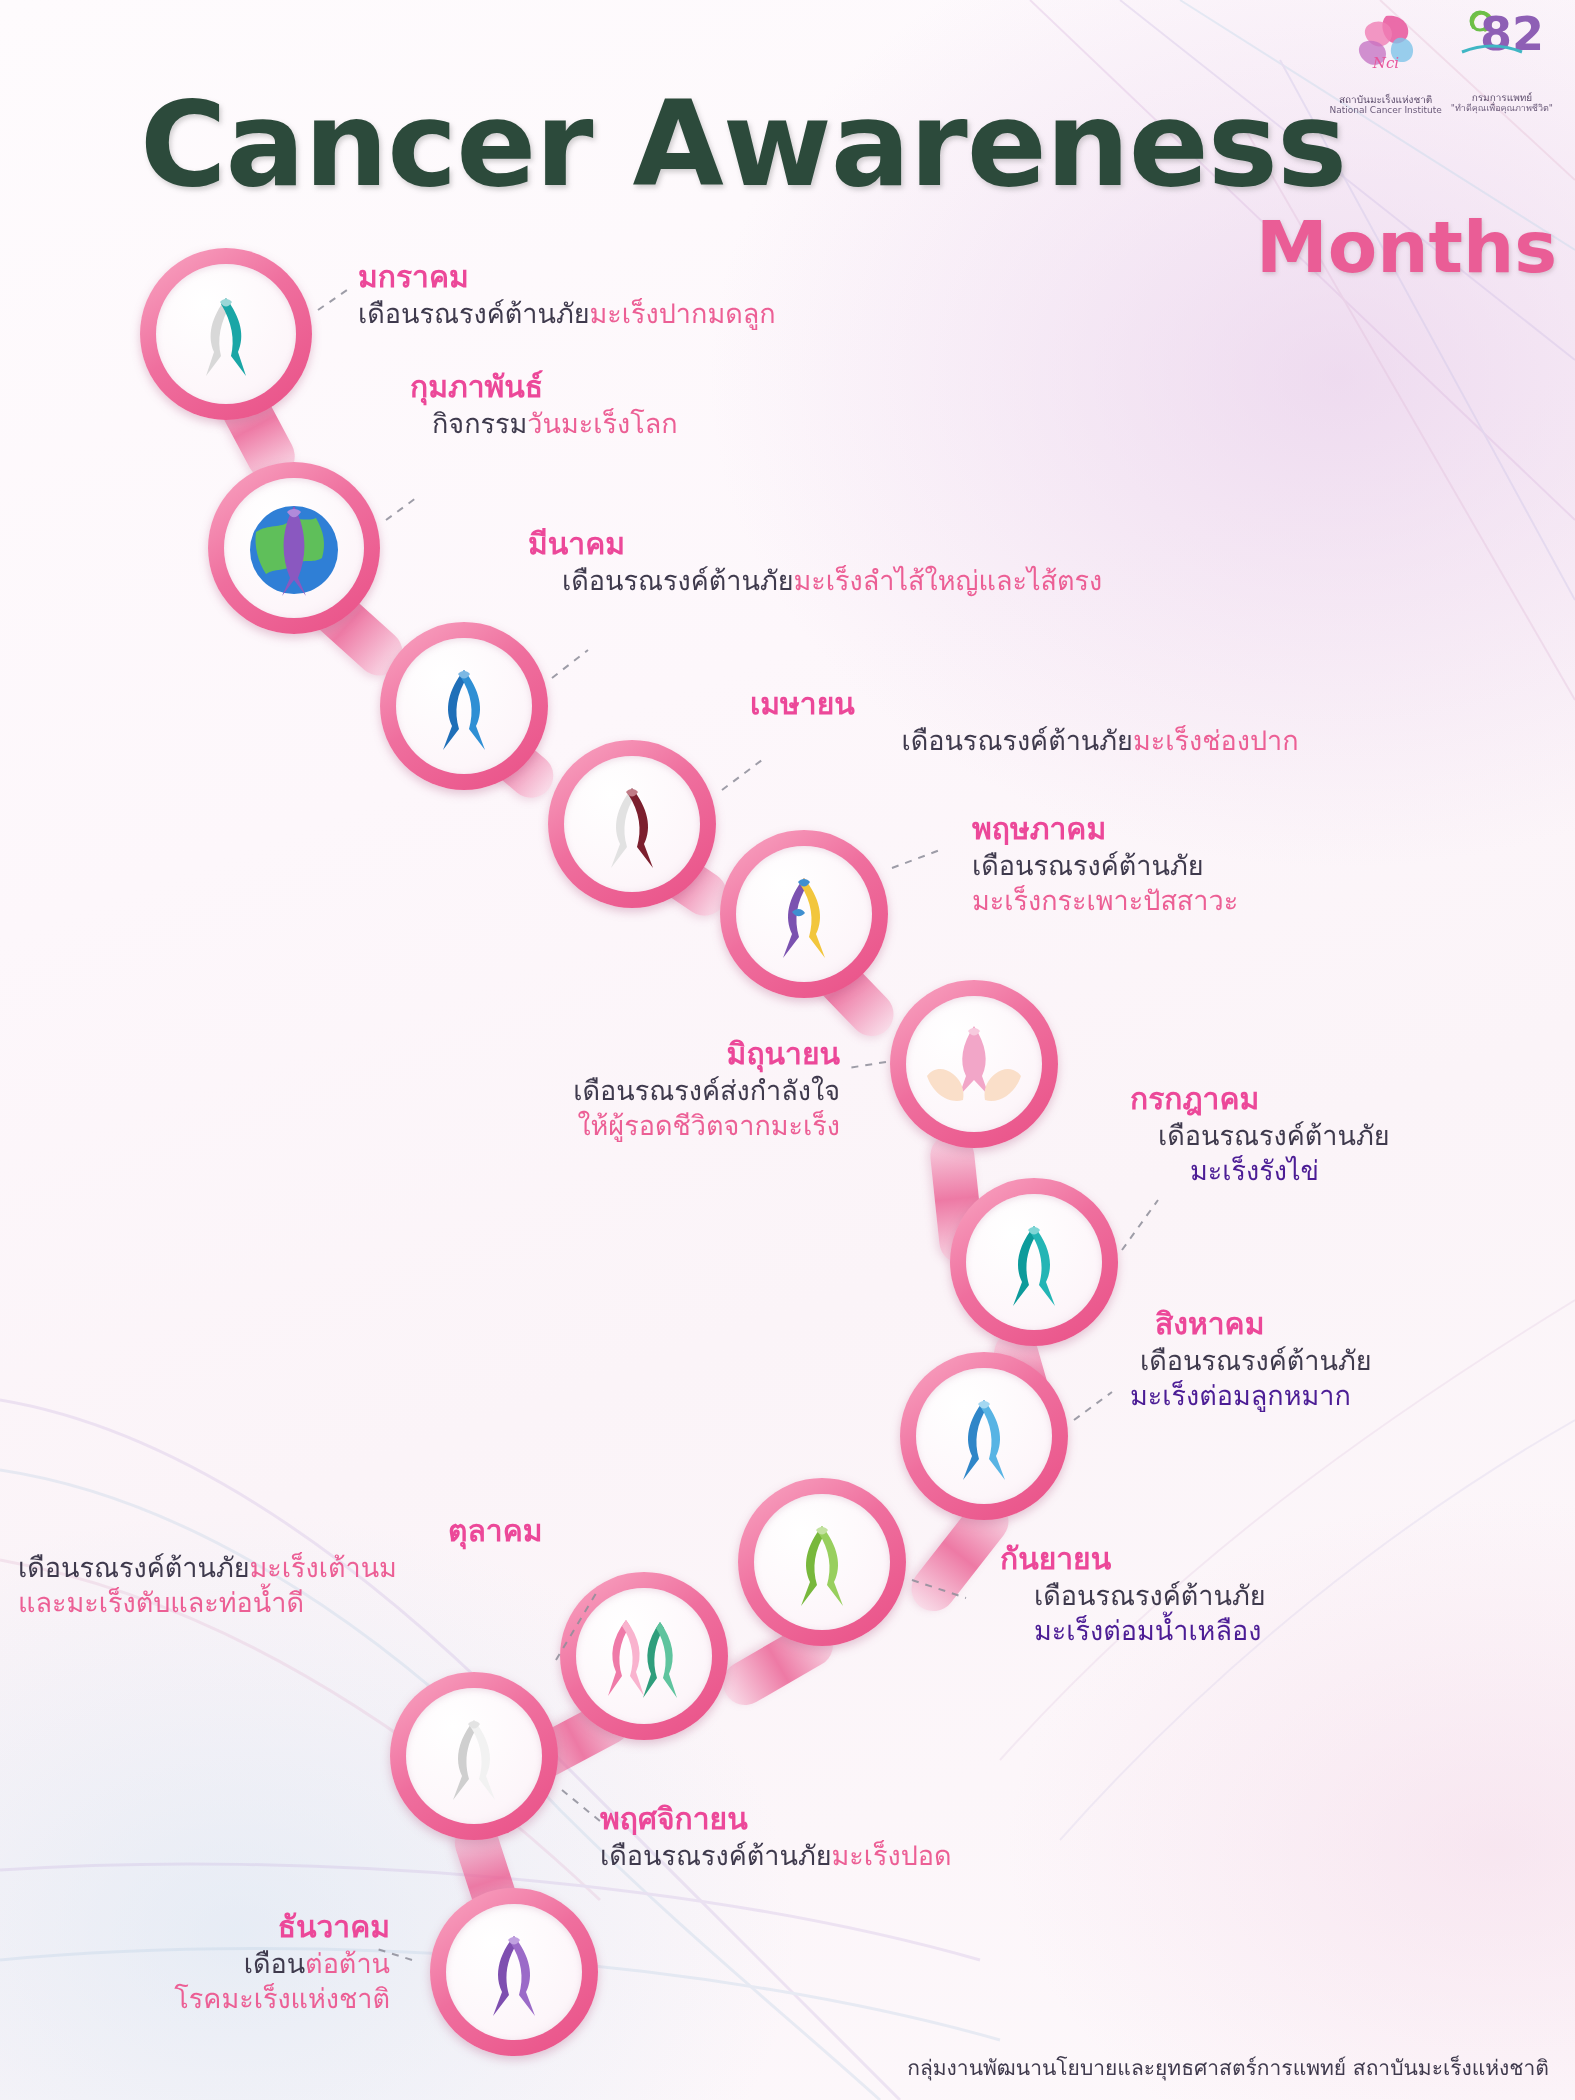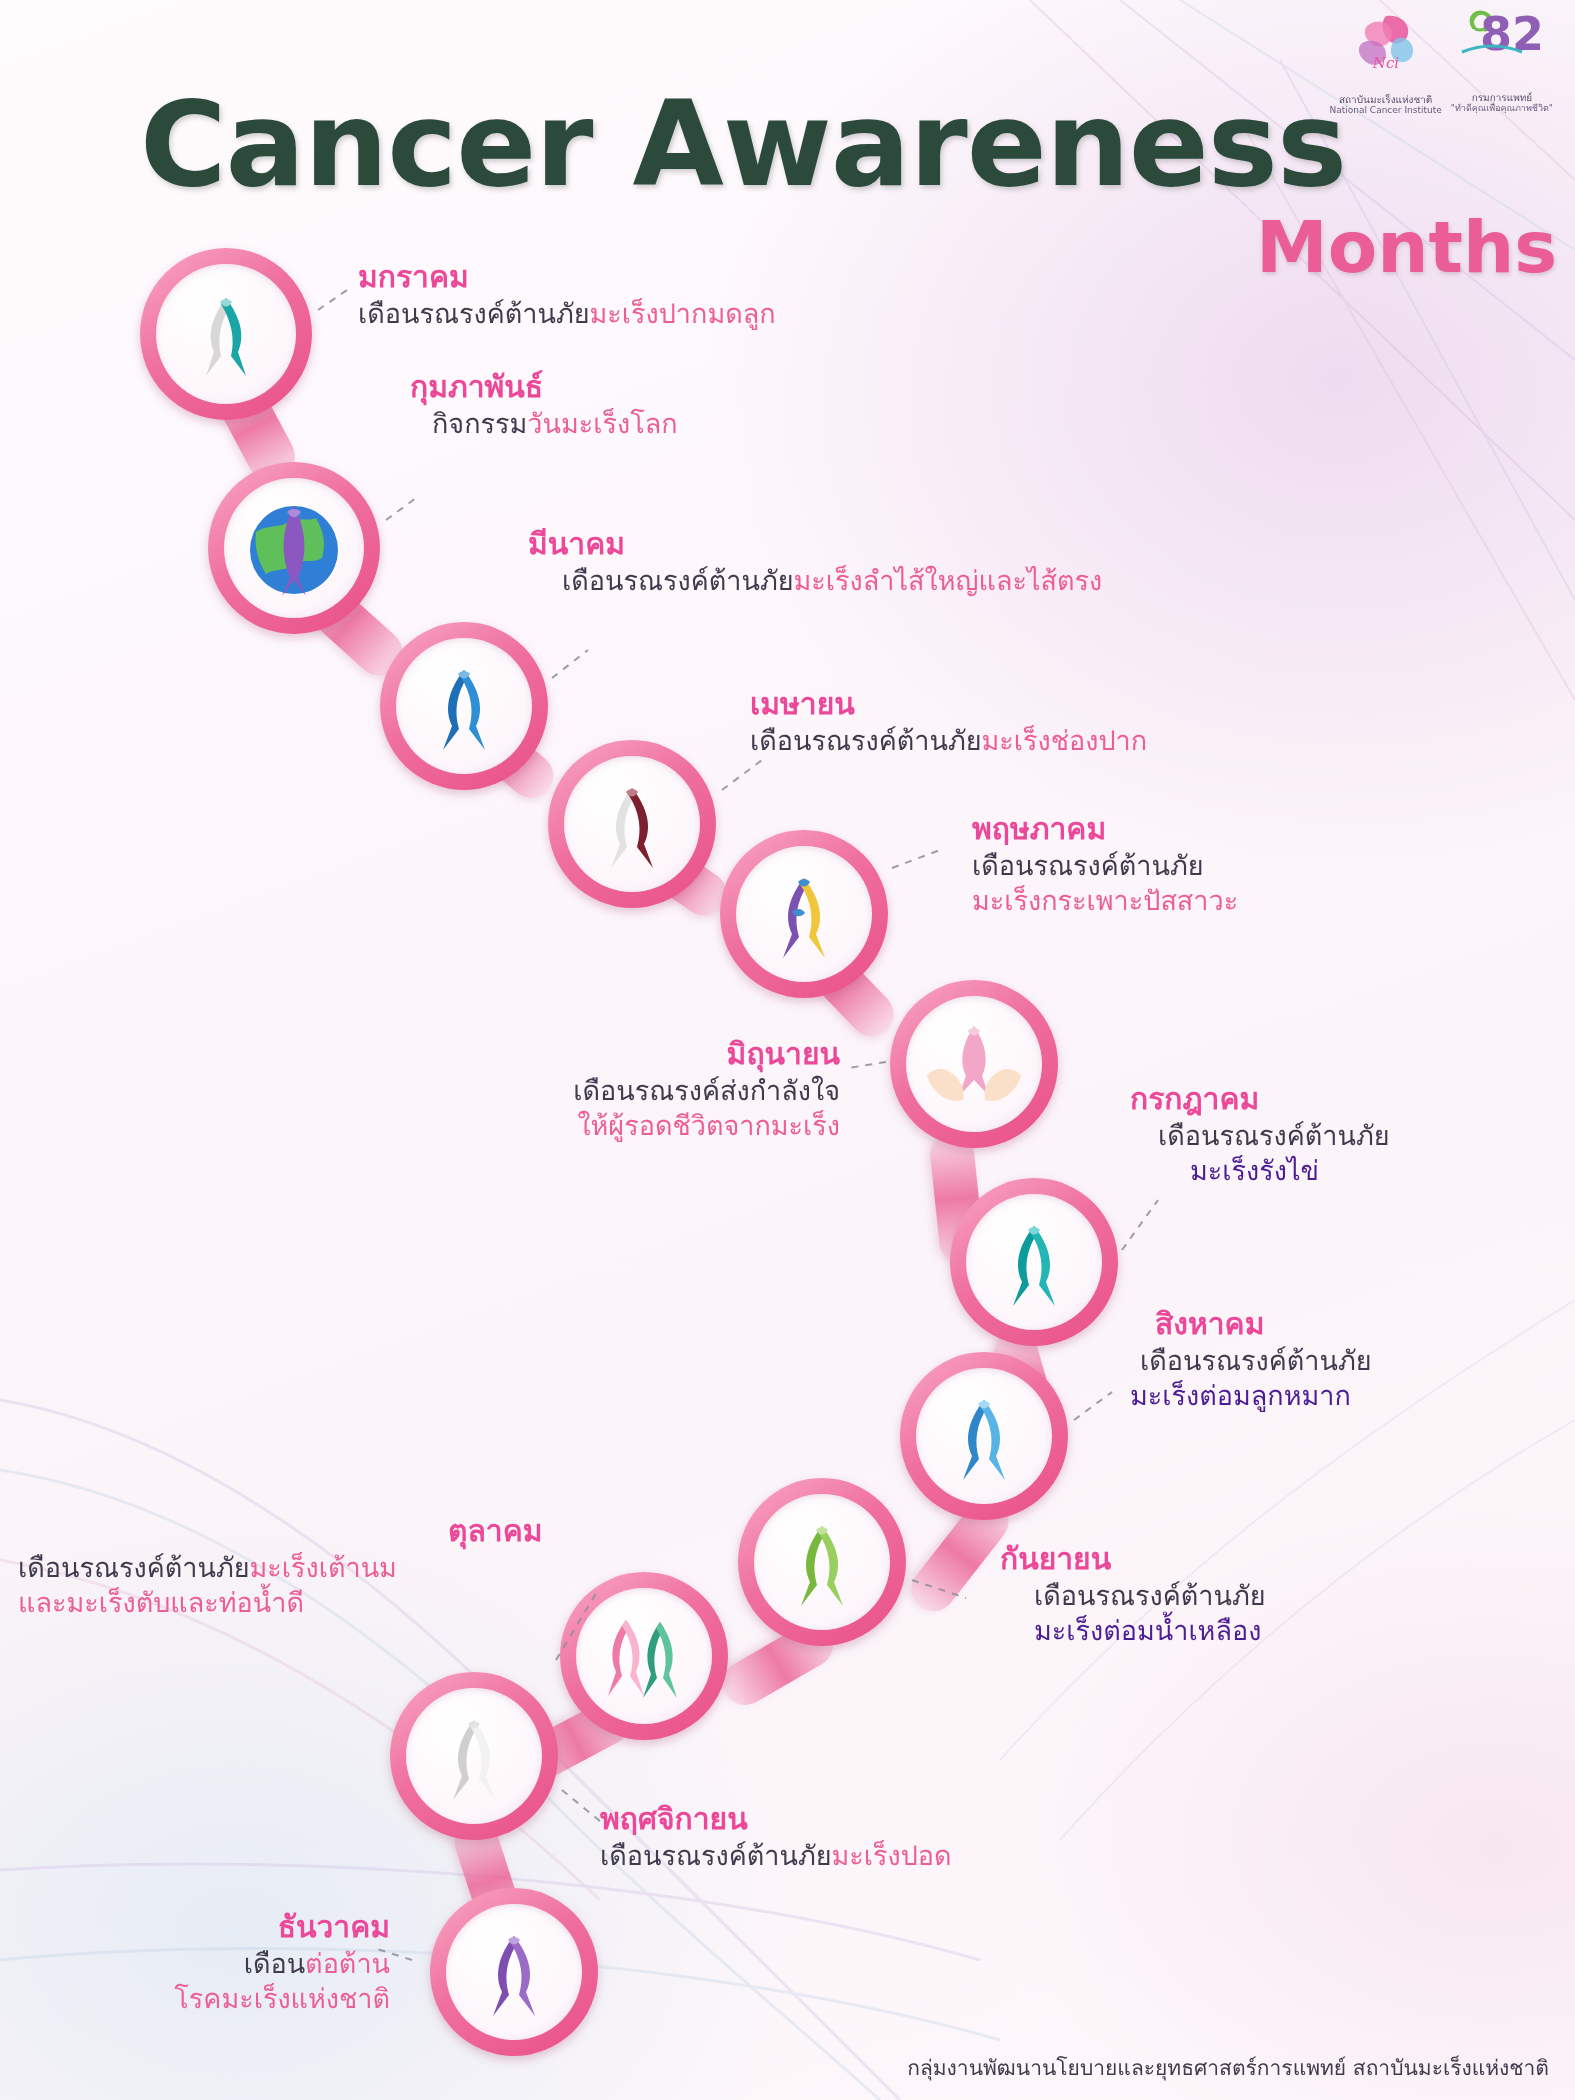--- a/index.html
+++ b/index.html
@@ -300,21 +300,21 @@
 
 <div class="label t-left" style="left:528px; top:525px; width:760px;">
   <div class="month">มีนาคม</div>
   <div class="desc" style="padding-left:34px;">
     <span>เดือนรณรงค์ต้านภัย</span><span class="hl">มะเร็งลำไส้ใหญ่และไส้ตรง</span>
   </div>
 </div>
 
 <div class="label t-left" style="left:750px; top:685px; width:700px;">
   <div class="month">เมษายน</div>
-  <div class="desc" style="padding-left:-0px;">
+  <div class="desc" style="padding-left:-0px;text-align:center;">
     <span>เดือนรณรงค์ต้านภัย</span><span class="hl">มะเร็งช่องปาก</span>
   </div>
 </div>
 
 <div class="label t-left" style="left:972px; top:810px; width:560px;">
   <div class="month">พฤษภาคม</div>
   <div class="desc">เดือนรณรงค์ต้านภัย</div>
   <div class="desc hl">มะเร็งกระเพาะปัสสาวะ</div>
 </div>
 

